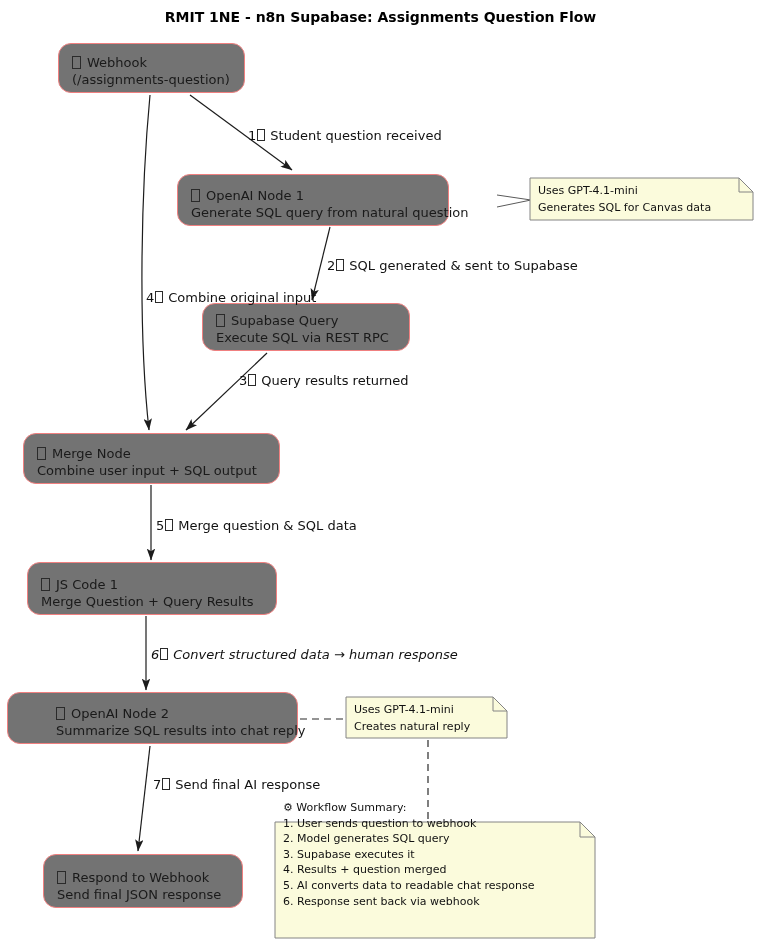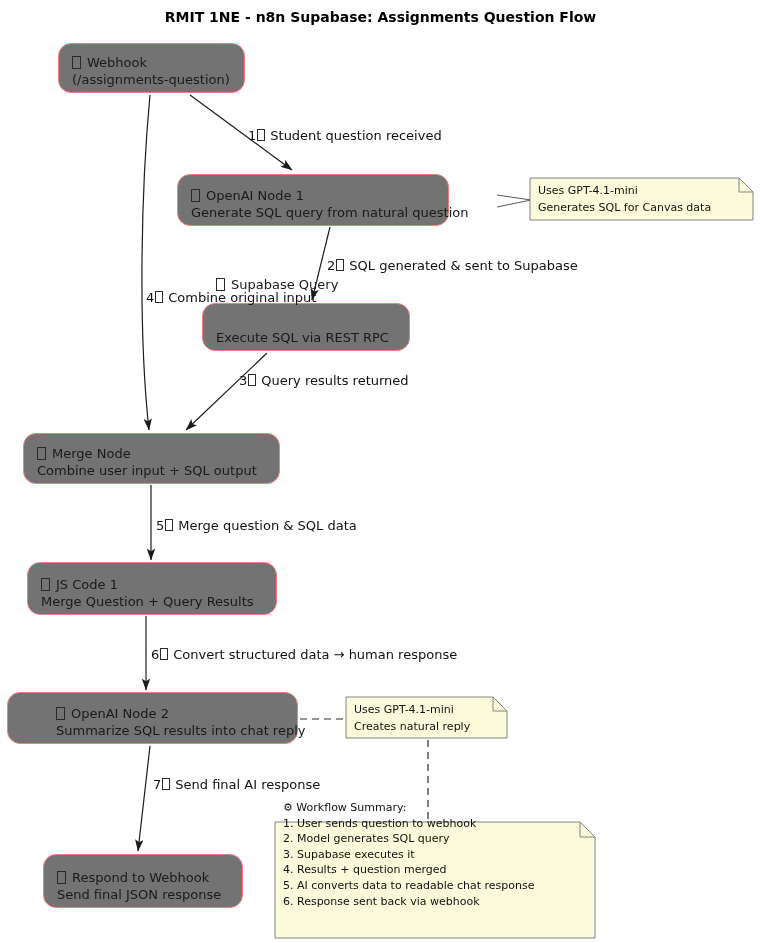--- a/index.html
+++ b/index.html
@@ -89,21 +89,21 @@
   </div>
 
   <div class="node" style="left:177px; top:174px; width:272px; height:52px;">
     <div class="nl1">
         <span class="tofu"></span>
         <span>OpenAI Node 1</span>
       </div>
     <div class="nl2">Generate SQL query from natural question</div>
   </div>
 
-  <div class="node" style="left:202px; top:303px; width:208px; height:48px;gap:36px;">
+  <div class="node" style="left:202px; top:303px; width:208px; height:48px;">
     <div class="nl1">
         <span class="tofu"></span>
         <span>Supabase Query</span>
       </div>
     <div class="nl2">Execute SQL via REST RPC</div>
   </div>
 
   <div class="node" style="left:23px; top:433px; width:257px; height:51px;">
     <div class="nl1">
         <span class="tofu"></span>
@@ -139,21 +139,21 @@
   <div class="elabel" style="left:248px; top:128px;"><span>1</span><span class="tofu ts"></span><span>Student question received</span></div>
 
   <div class="elabel" style="left:146px; top:258px;margin-top:32px;"><span>4</span><span class="tofu ts"></span><span>Combine original input</span></div>
 
   <div class="elabel" style="left:327px; top:258px;"><span>2</span><span class="tofu ts"></span><span>SQL generated &amp; sent to Supabase</span></div>
 
   <div class="elabel" style="left:239px; top:373px;"><span>3</span><span class="tofu ts"></span><span>Query results returned</span></div>
 
   <div class="elabel" style="left:156px; top:518px;"><span>5</span><span class="tofu ts"></span><span>Merge question &amp; SQL data</span></div>
 
-  <div class="elabel" style="left:151px; top:647px;"><span>6</span><span class="tofu ts"></span><span>Convert structured data → human response</span></div>
+  <div class="elabel" style="left:151px; top:647px;font-style:italic;"><span>6</span><span class="tofu ts"></span><span>Convert structured data → human response</span></div>
 
   <div class="elabel" style="left:153px; top:777px;"><span>7</span><span class="tofu ts"></span><span>Send final AI response</span></div>
 
   <div class="ntext" style="left:538px; top:182px;">Uses GPT-4.1-mini
 Generates SQL for Canvas data</div>
   <div class="ntext" style="left:354px; top:701px;">Uses GPT-4.1-mini
 Creates natural reply</div>
   <div class="ntext summary" style="left:283px; top:800px;">⚙ Workflow Summary:
 1. User sends question to webhook
 2. Model generates SQL query

